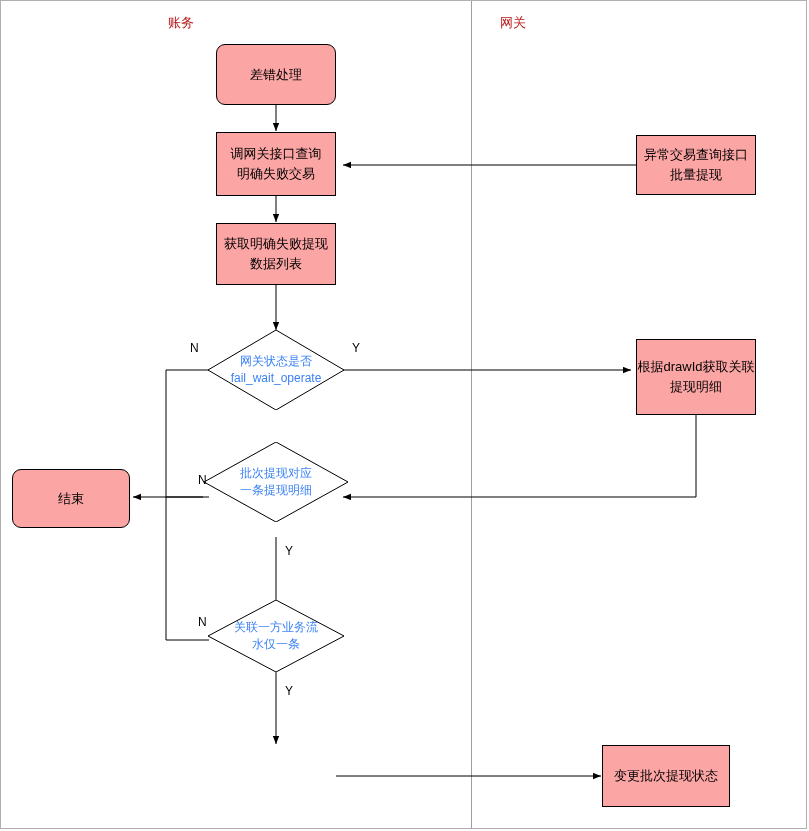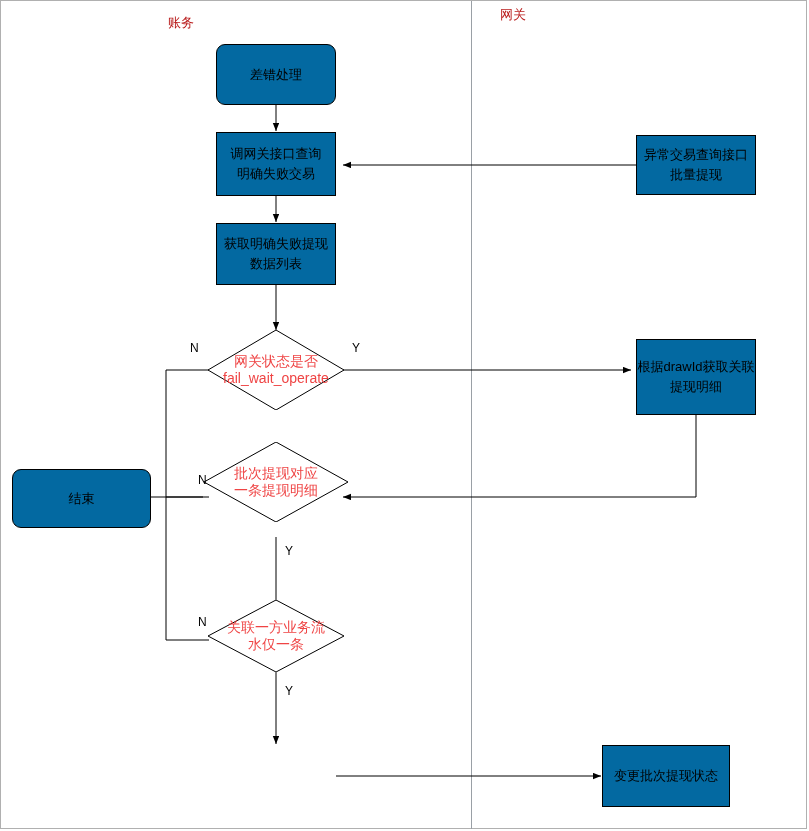--- a/index.html
+++ b/index.html
@@ -34,21 +34,21 @@
   }
   .lane-divider {
     position: absolute;
     width: 1px;
     background: #9aa0a6;
   }
   .node {
     position: absolute;
     box-sizing: border-box;
     border: 1px solid #000000;
-    background: #0369a1;
+    background: #fca5a5;
     display: flex;
     align-items: center;
     justify-content: center;
     text-align: center;
     font-size: 13px;
     line-height: 20px;
     color: #000000;
     white-space: pre-line;
   }
   .node.rounded {
@@ -67,23 +67,23 @@
   .diamond-wrap .dtext {
     position: absolute;
     left: 0;
     top: 0;
     width: 100%;
     height: 100%;
     display: flex;
     align-items: center;
     justify-content: center;
     text-align: center;
-    font-size: 14px;
+    font-size: 12px;
     line-height: 17px;
-    color: #ef4444;
+    color: #3b82f6;
     white-space: pre-line;
   }
   .edge-label {
     position: absolute;
     font-size: 12px;
     color: #000000;
   }
   svg.edges {
     position: absolute;
     left: 0;
@@ -96,21 +96,21 @@
 </head>
 <body>
 
 <div id="canvas">
 
   <div class="border-frame"></div>
 
   <div class="lane-divider" style="left:471px; top:1px; height:828px;"></div>
 
   <div class="swimlane-label" style="left:168px; top:14px;">账务</div>
-  <div class="swimlane-label" style="left:500px; top:6px;">网关</div>
+  <div class="swimlane-label" style="left:500px; top:14px;">网关</div>
 
   <svg class="edges" viewBox="0 0 809 831">
     <defs>
       <marker id="arrow" markerWidth="9" markerHeight="9" refX="8" refY="3.2" orient="auto" markerUnits="userSpaceOnUse">
         <path d="M0,0 L8,3.2 L0,6.4 z" fill="#000000"></path>
       </marker>
     </defs>
 
     <path d="M276,105 L276,131" stroke="#000000" fill="none" stroke-width="1" marker-end="url(#arrow)"></path>
 
@@ -160,21 +160,21 @@
 提现明细</div>
 
   <div class="diamond-wrap" style="left:204px; top:442px; width:144px; height:80px;">
     <svg class="shape" viewBox="0 0 144 80" preserveAspectRatio="none">
       <polygon points="72,0 144,40 72,80 0,40" fill="#ffffff" stroke="#000000" stroke-width="1"></polygon>
     </svg>
     <div class="dtext">批次提现对应
 一条提现明细</div>
   </div>
 
-  <div class="node rounded" style="left:12px; top:469px; width:139px; height:59px;">结束</div>
+  <div class="node rounded" style="left:12px; top:469px; width:118px; height:59px;">结束</div>
 
   <div class="diamond-wrap" style="left:208px; top:600px; width:136px; height:72px;">
     <svg class="shape" viewBox="0 0 136 72" preserveAspectRatio="none">
       <polygon points="68,0 136,36 68,72 0,36" fill="#ffffff" stroke="#000000" stroke-width="1"></polygon>
     </svg>
     <div class="dtext">关联一方业务流
 水仅一条</div>
   </div>
 
 

